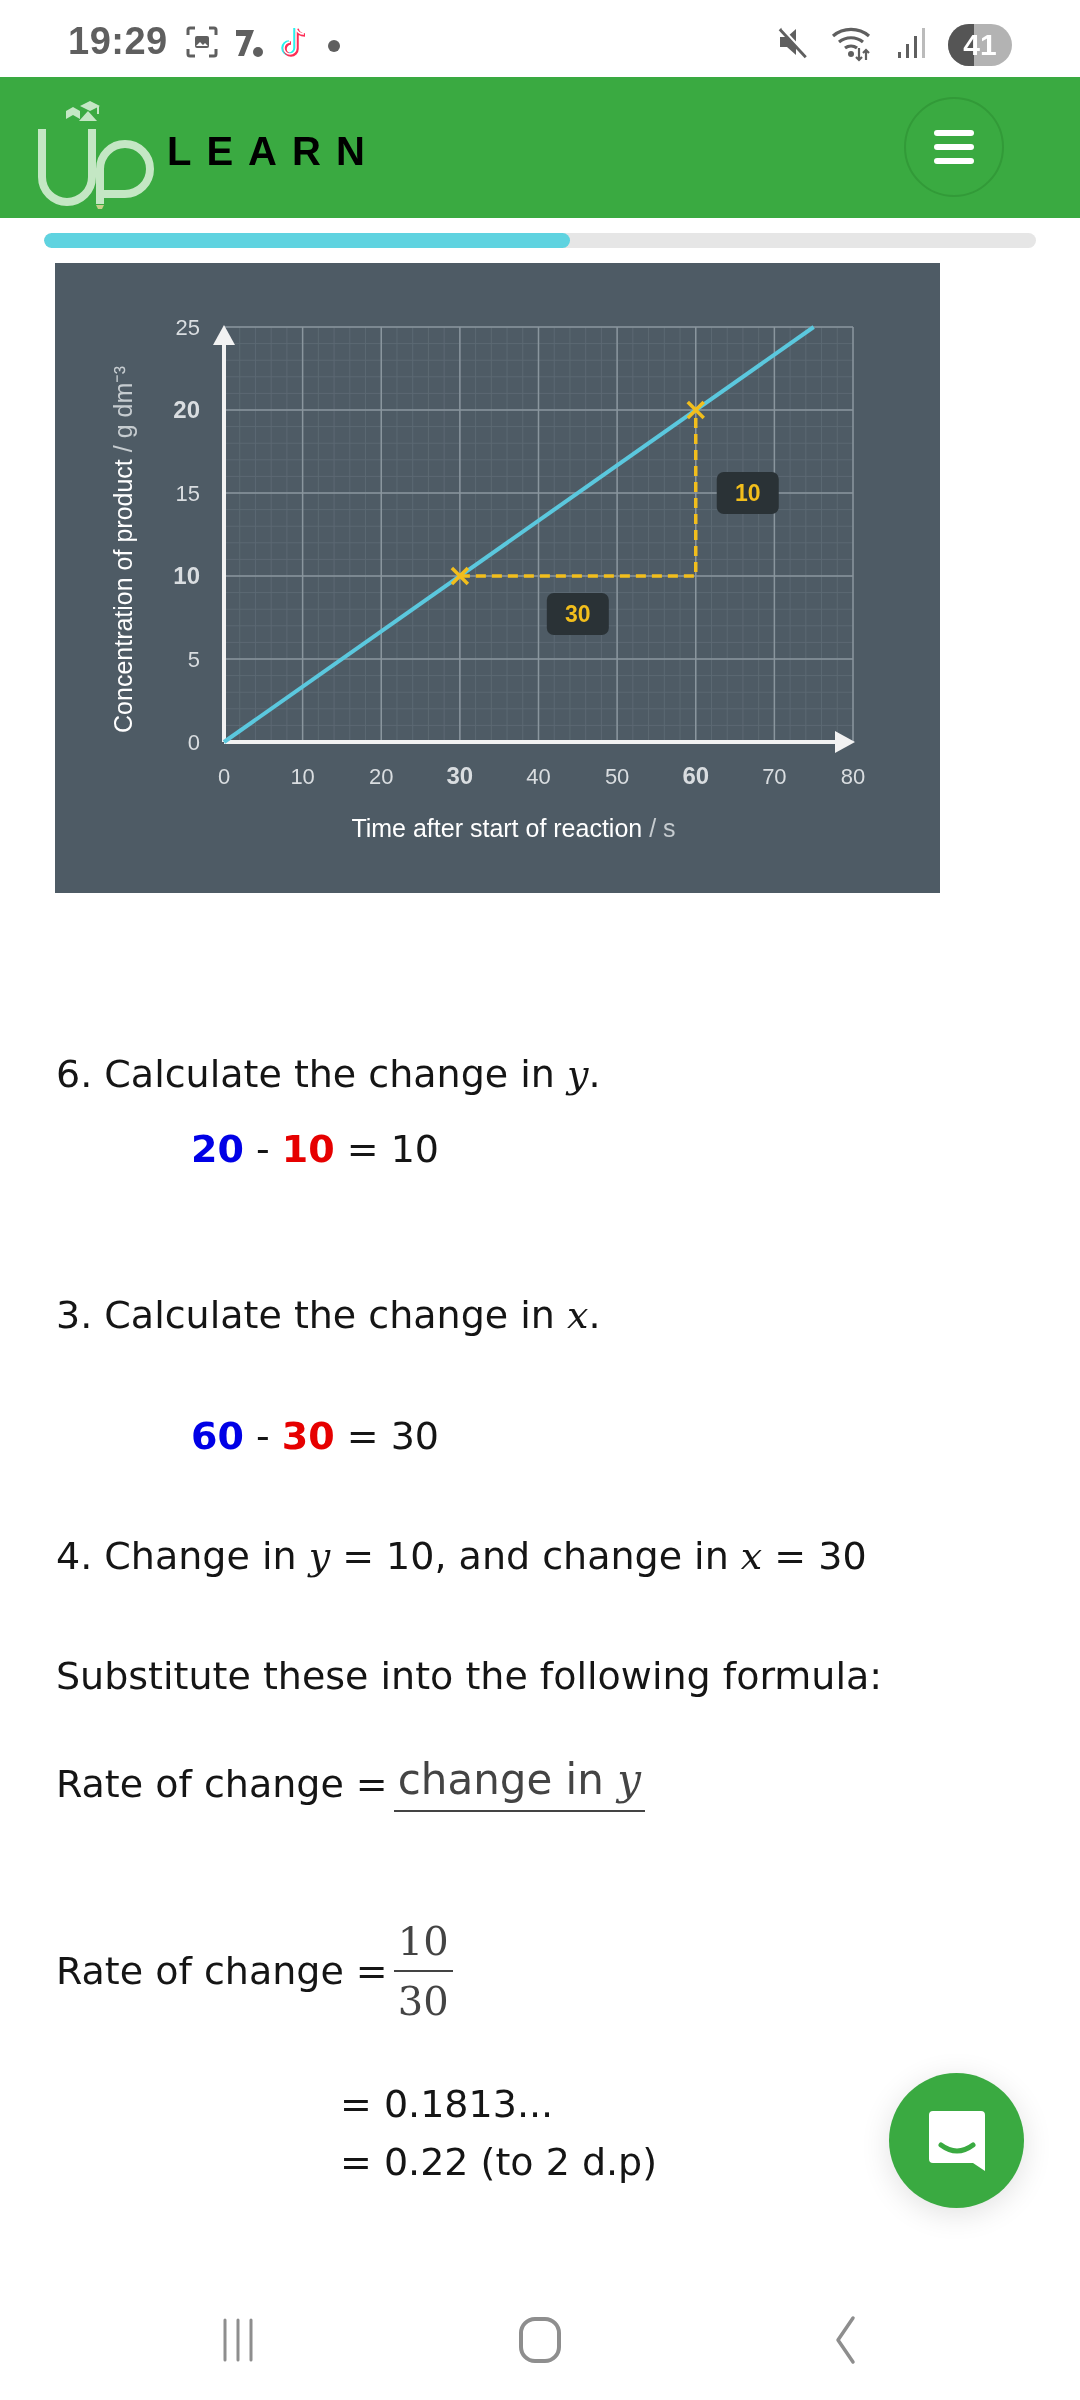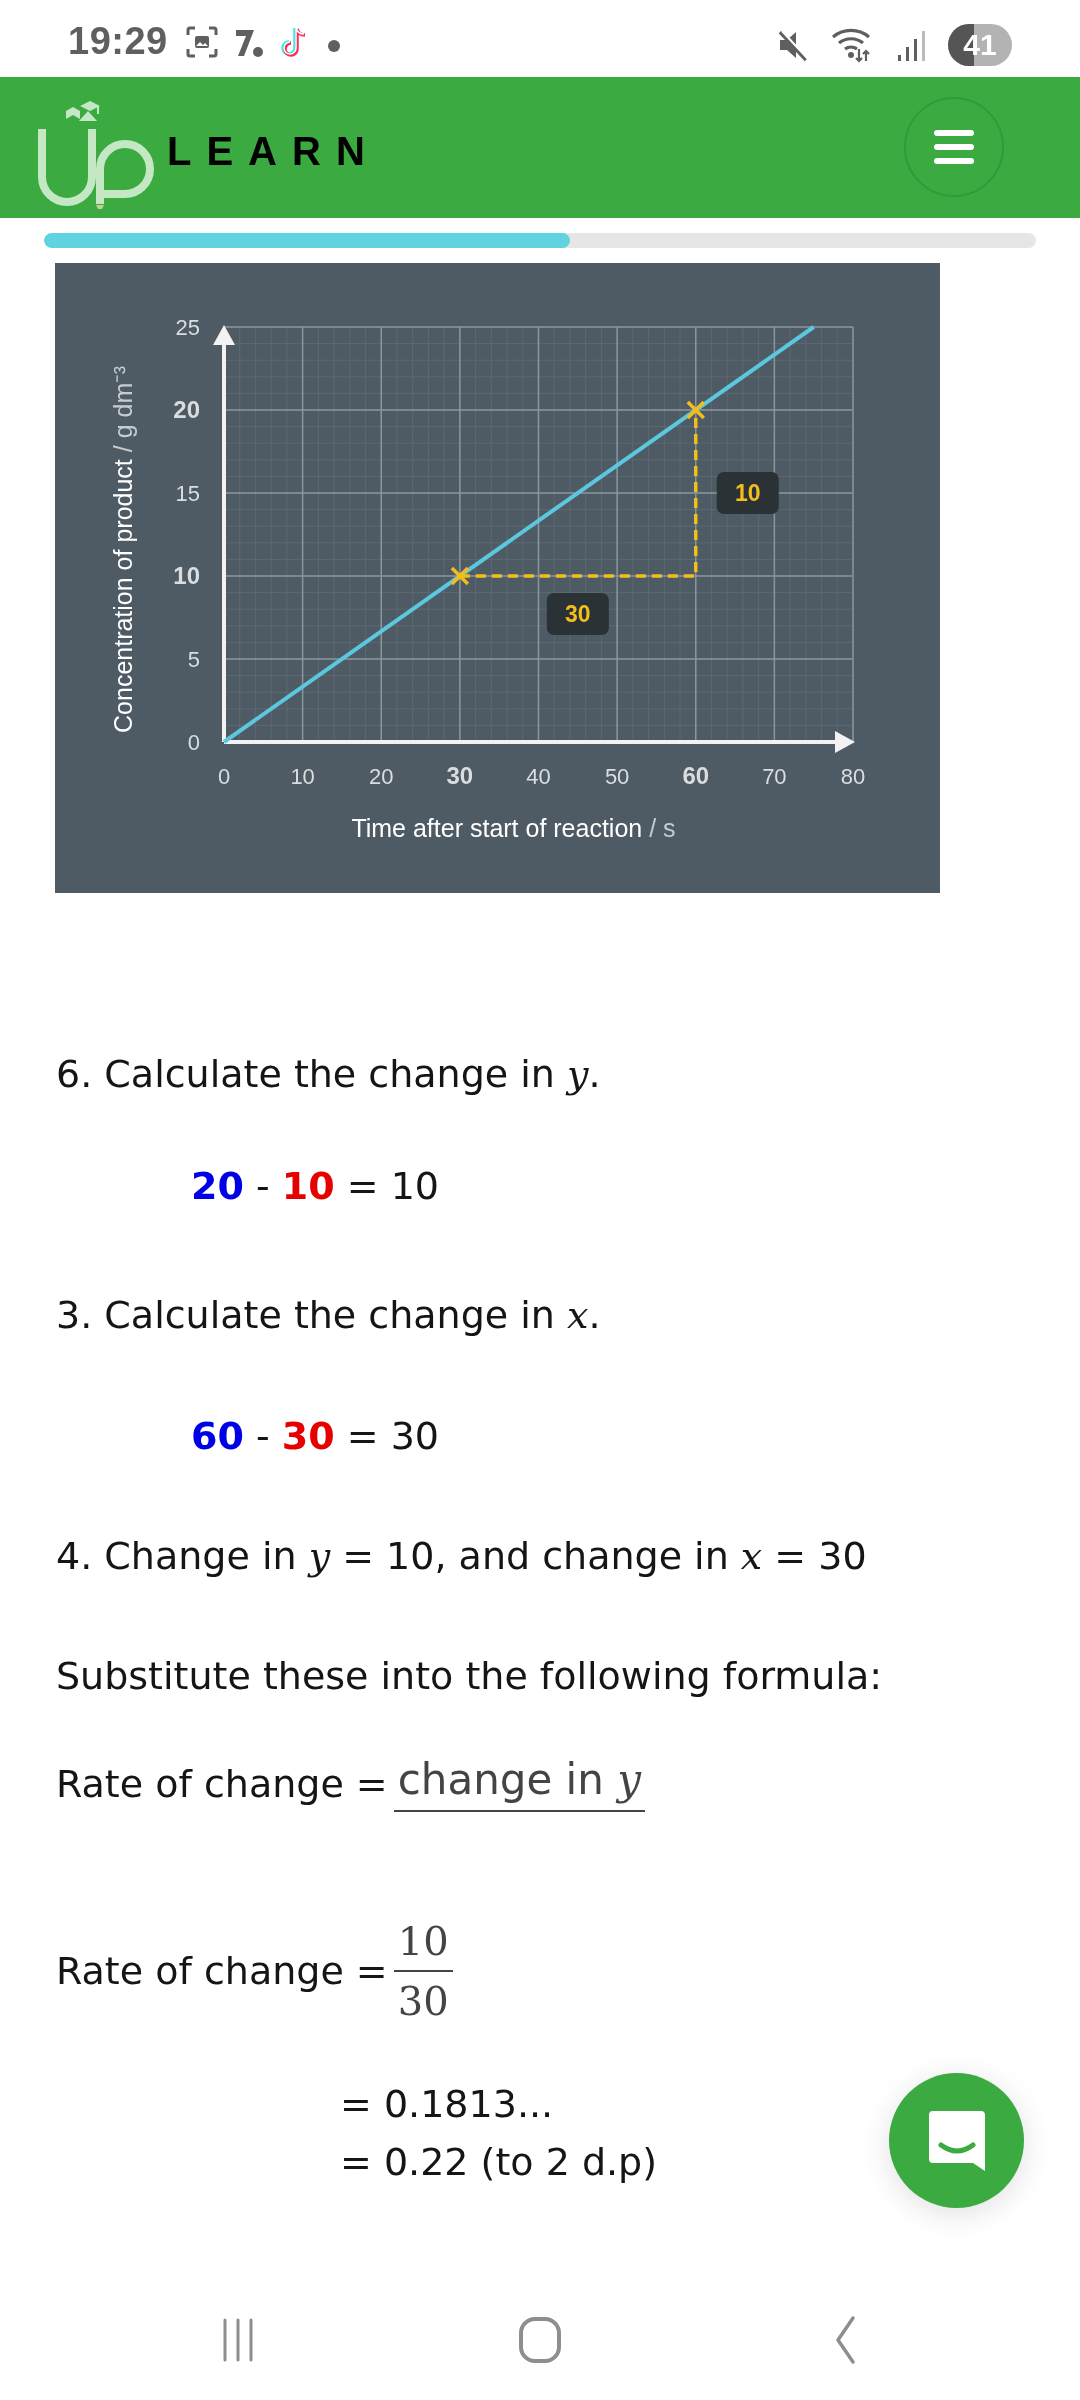--- a/index.html
+++ b/index.html
@@ -3,21 +3,21 @@
 <meta charset="utf-8">
 <style>
   * { box-sizing: border-box; margin: 0; padding: 0; }
   html, body { width: 1080px; height: 2400px; background: #ffffff; overflow: hidden; }
   body { position: relative; font-family: "DejaVu Sans", "Liberation Sans", sans-serif; color: #1a1a1a; }
 
   
   .status-bar { position: absolute; left: 0; top: 0; width: 1080px; height: 68px; background: #fff; }
   .status-time { position: absolute; left: 68px; top: 20px; font-family: "Liberation Sans", sans-serif; font-weight: bold; font-size: 38px; color: #5f5f5f; letter-spacing: 0.5px; }
   .status-icons-left { position: absolute; left: 184px; top: 24px; display: flex; gap: 10px; align-items: center; }
-  .status-icons-right { position: absolute; right: 68px; top: 24px; display: flex; gap: 20px; align-items: center; }
+  .status-icons-right { position: absolute; right: 68px; top: 24px; display: flex; gap: 20px; align-items: flex-start; }
   .battery { position: relative; width: 64px; height: 42px; border-radius: 21px; background: #b3b3b3; overflow: hidden; display: flex; align-items: center; justify-content: center; }
   .battery .fill { position: absolute; left: 0; top: 0; bottom: 0; width: 41%; background: #555; }
   .battery span { position: relative; color: #fff; font-family: "Liberation Sans", sans-serif; font-weight: bold; font-size: 30px; }
 
   
   .app-header { position: absolute; left: 0; top: 77px; width: 1080px; height: 141px; background: #3aaa41; }
   .logo { position: absolute; left: 38px; top: 12px; width: 340px; height: 120px; }
   .logo-text { position: absolute; left: 167px; top: 52px; font-family: "Liberation Sans", sans-serif; font-weight: bold; font-size: 40px; letter-spacing: 15px; color: #000000; }
   .menu-button { position: absolute; left: 904px; top: 20px; width: 100px; height: 100px; border-radius: 50%; border: 2px solid #329a38; display: flex; flex-direction: column; align-items: center; justify-content: center; gap: 8px; cursor: pointer; }
   .menu-button i { display: block; width: 40px; height: 6px; border-radius: 3px; background: #fff; }
@@ -245,21 +245,21 @@
         <rect x="661.75" y="209" width="62" height="42" rx="7" fill="#2a3236"></rect>
         <text x="692.75" y="238" text-anchor="middle" class="badge-text" fill="#f2be1c">10</text>
       </g>
     </svg>
 </div>
 
 <div class="content">
   <div class="line" style="top:1052px">
     <span>6. Calculate the change in </span><span class="mathvar">y</span><span>.</span>
   </div>
-  <div class="line" style="top:1164px; left:135px">
+  <div class="line" style="top:1127px; left:135px">
     <span class="blue">20</span><span> - </span><span class="red">10</span><span> = 10</span>
   </div>
   <div class="line" style="top:1293px">
     <span>3. Calculate the change in </span><span class="mathvar">x</span><span>.</span>
   </div>
   <div class="line" style="top:1414px; left:135px">
     <span class="blue">60</span><span> - </span><span class="red">30</span><span> = 30</span>
   </div>
   <div class="line" style="top:1534px">
     <span>4. Change in </span><span class="mathvar">y</span><span> = 10, and change in </span><span class="mathvar">x</span><span> = 30</span>

